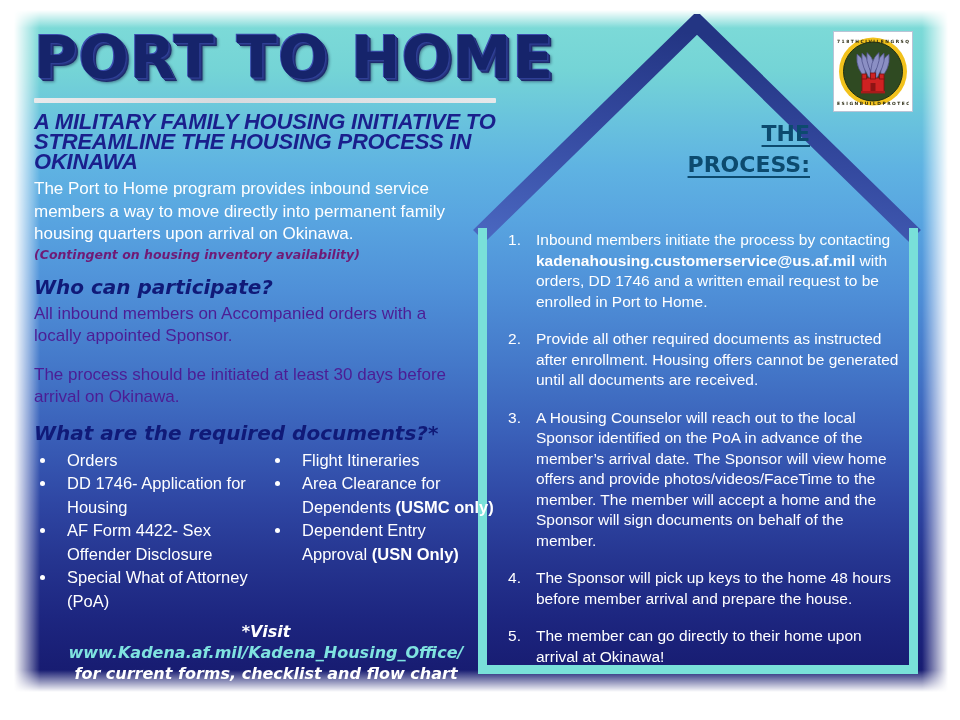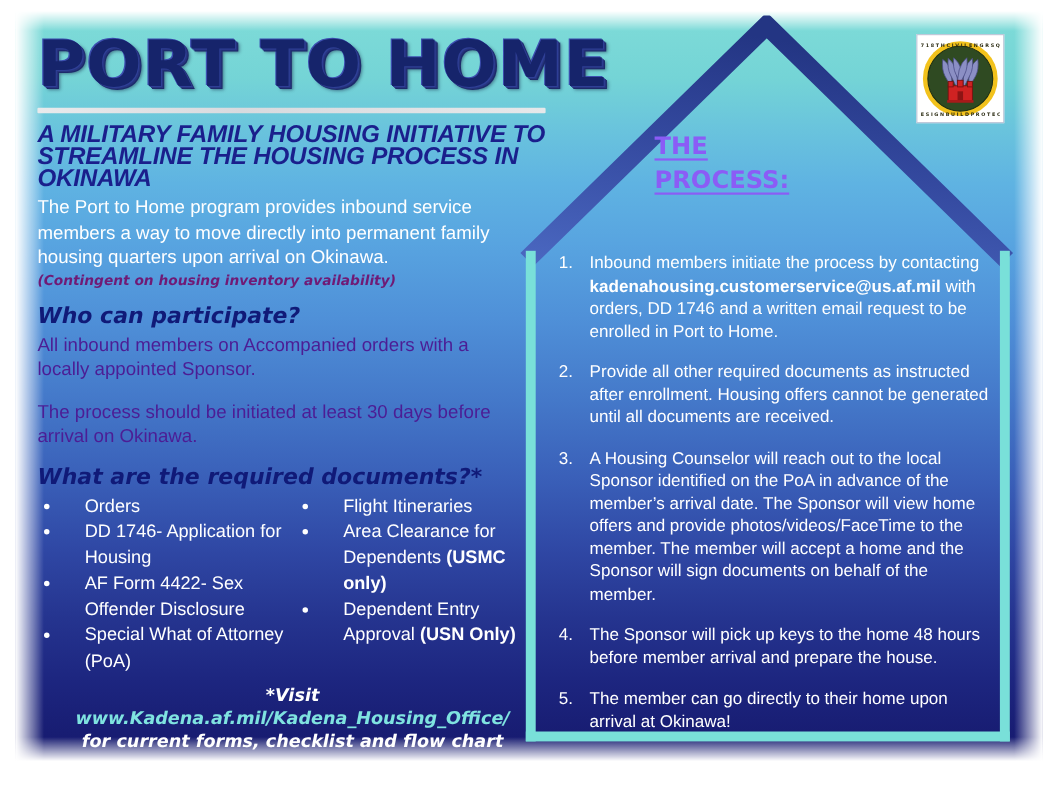--- a/index.html
+++ b/index.html
@@ -148,21 +148,21 @@
     list-style: none;
     margin: 0;
     padding: 0;
   }
   .bul-col li {
     position: relative;
     font-family: "Liberation Sans", sans-serif;
     font-size: 16.5px;
     line-height: 23.5px;
     color: #ffffff;
-    padding-left: 45px;
+    padding-left: 35px;
     margin-bottom: 0px;
   }
   .bul-col li .dot {
     position: absolute;
     left: 8px;
     top: 9px;
     width: 5px;
     height: 5px;
     border-radius: 50%;
     background: #ffffff;
@@ -212,26 +212,26 @@
     top: 0;
     bottom: 9px;
     background: transparent;
   }
 
   #process-head {
     position: absolute;
     left: 595px;
     top: 118px;
     width: 215px;
-    text-align: left;
+    text-align: right;
     font-family: "DejaVu Sans", sans-serif;
     font-weight: 700;
     font-size: 22px;
     line-height: 31px;
-    color: #8b5cf6;
+    color: #0c4a6e;
     text-decoration: underline;
     text-underline-offset: 4px;
   }
 
   #steps {
     position: absolute;
     left: 500px;
     top: 230px;
     width: 408px;
   }

